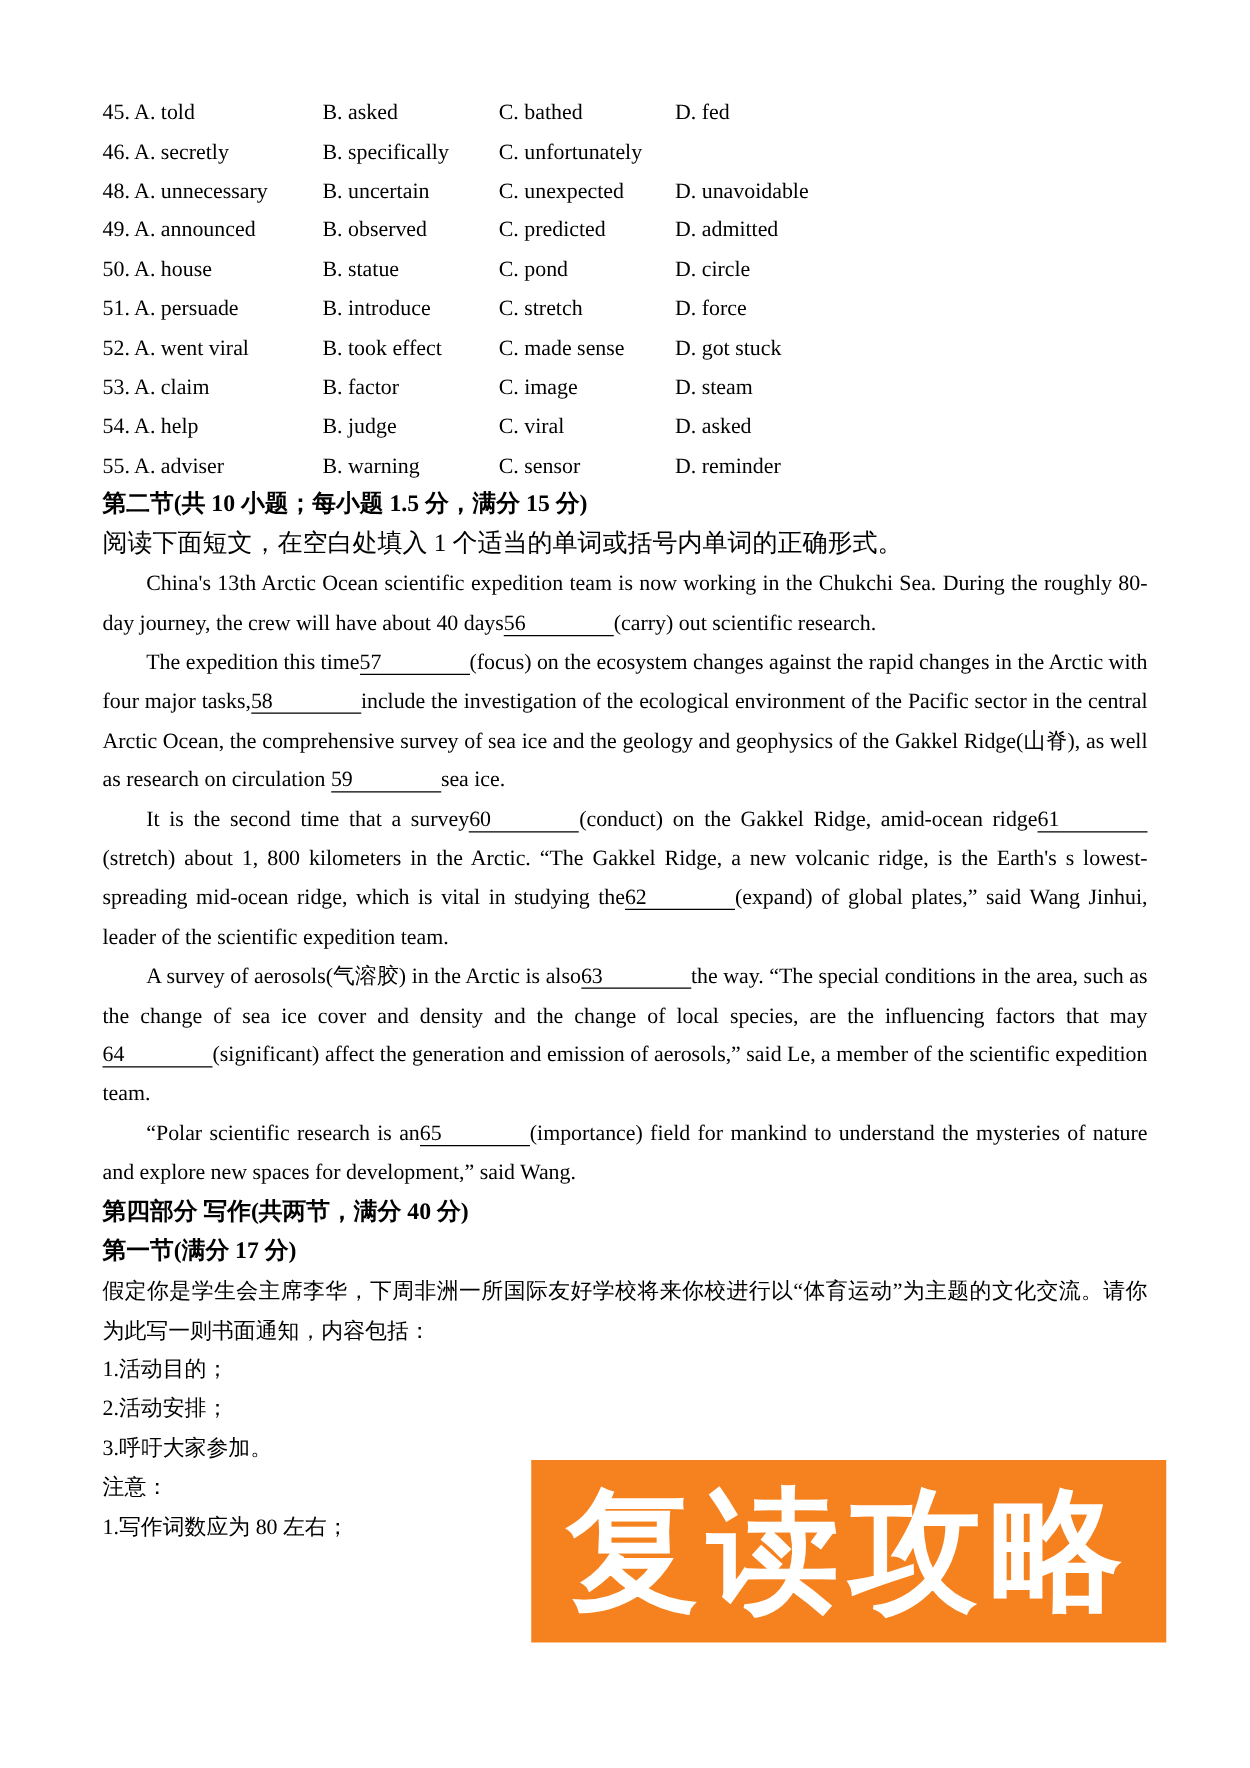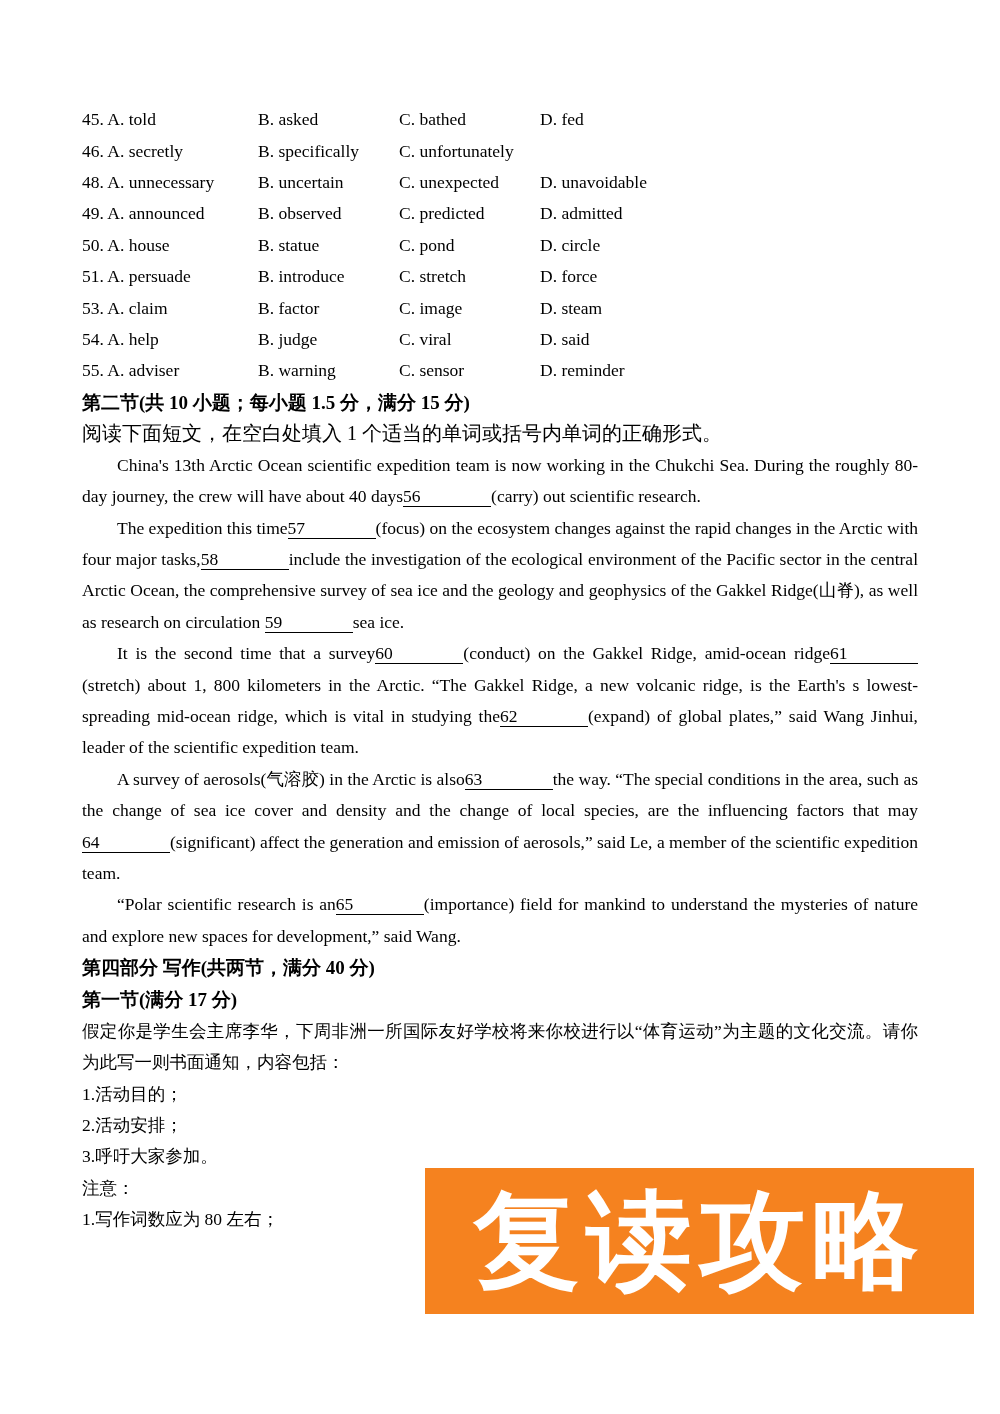--- a/index.html
+++ b/index.html
@@ -6,21 +6,21 @@
   .page {
     position: relative;
     width: 1000px;
     height: 1414px;
     background: #ffffff;
     font-family: "Liberation Serif", serif;
     color: #000;
     overflow: hidden;
   }
   .content {
-    padding: 104px 82px 0 82px;
+    padding: 74px 82px 0 82px;
   }
   
   .opt-row {
     display: grid;
     grid-template-columns: 176px 141px 141px auto;
     height: 31.4px;
     align-items: center;
     font-size: 17.5px;
     white-space: nowrap;
   }
@@ -57,21 +57,21 @@
   }
   .list-line {
     font-size: 17.5px;
     line-height: 31.4px;
   }
   
   .watermark {
     position: absolute;
     left: 425px;
     top: 1168px;
-    width: 549px;
+    width: 508px;
     height: 146px;
     display: flex;
     align-items: center;
     justify-content: center;
   }
   .watermark-text {
     font-family: "DejaVu Sans", "Liberation Sans", sans-serif;
     font-weight: 900;
     font-size: 106px;
     letter-spacing: 7px;
@@ -115,30 +115,36 @@
           <div>C. pond</div>
           <div>D. circle</div>
         </div>
         <div class="opt-row">
           <div>51. A. persuade</div>
           <div>B. introduce</div>
           <div>C. stretch</div>
           <div>D. force</div>
         </div>
         <div class="opt-row">
+          <div>52. A. went viral</div>
+          <div>B. took effect</div>
+          <div>C. made sense</div>
+          <div>D. got stuck</div>
+        </div>
+        <div class="opt-row">
           <div>53. A. claim</div>
           <div>B. factor</div>
           <div>C. image</div>
           <div>D. steam</div>
         </div>
         <div class="opt-row">
           <div>54. A. help</div>
           <div>B. judge</div>
           <div>C. viral</div>
-          <div>D. said</div>
+          <div>D. asked</div>
         </div>
         <div class="opt-row">
           <div>55. A. adviser</div>
           <div>B. warning</div>
           <div>C. sensor</div>
           <div>D. reminder</div>
         </div>
       </div>
 
     <div class="cn-heading">第二节(共 10 小题；每小题 1.5 分，满分 15 分)</div>

